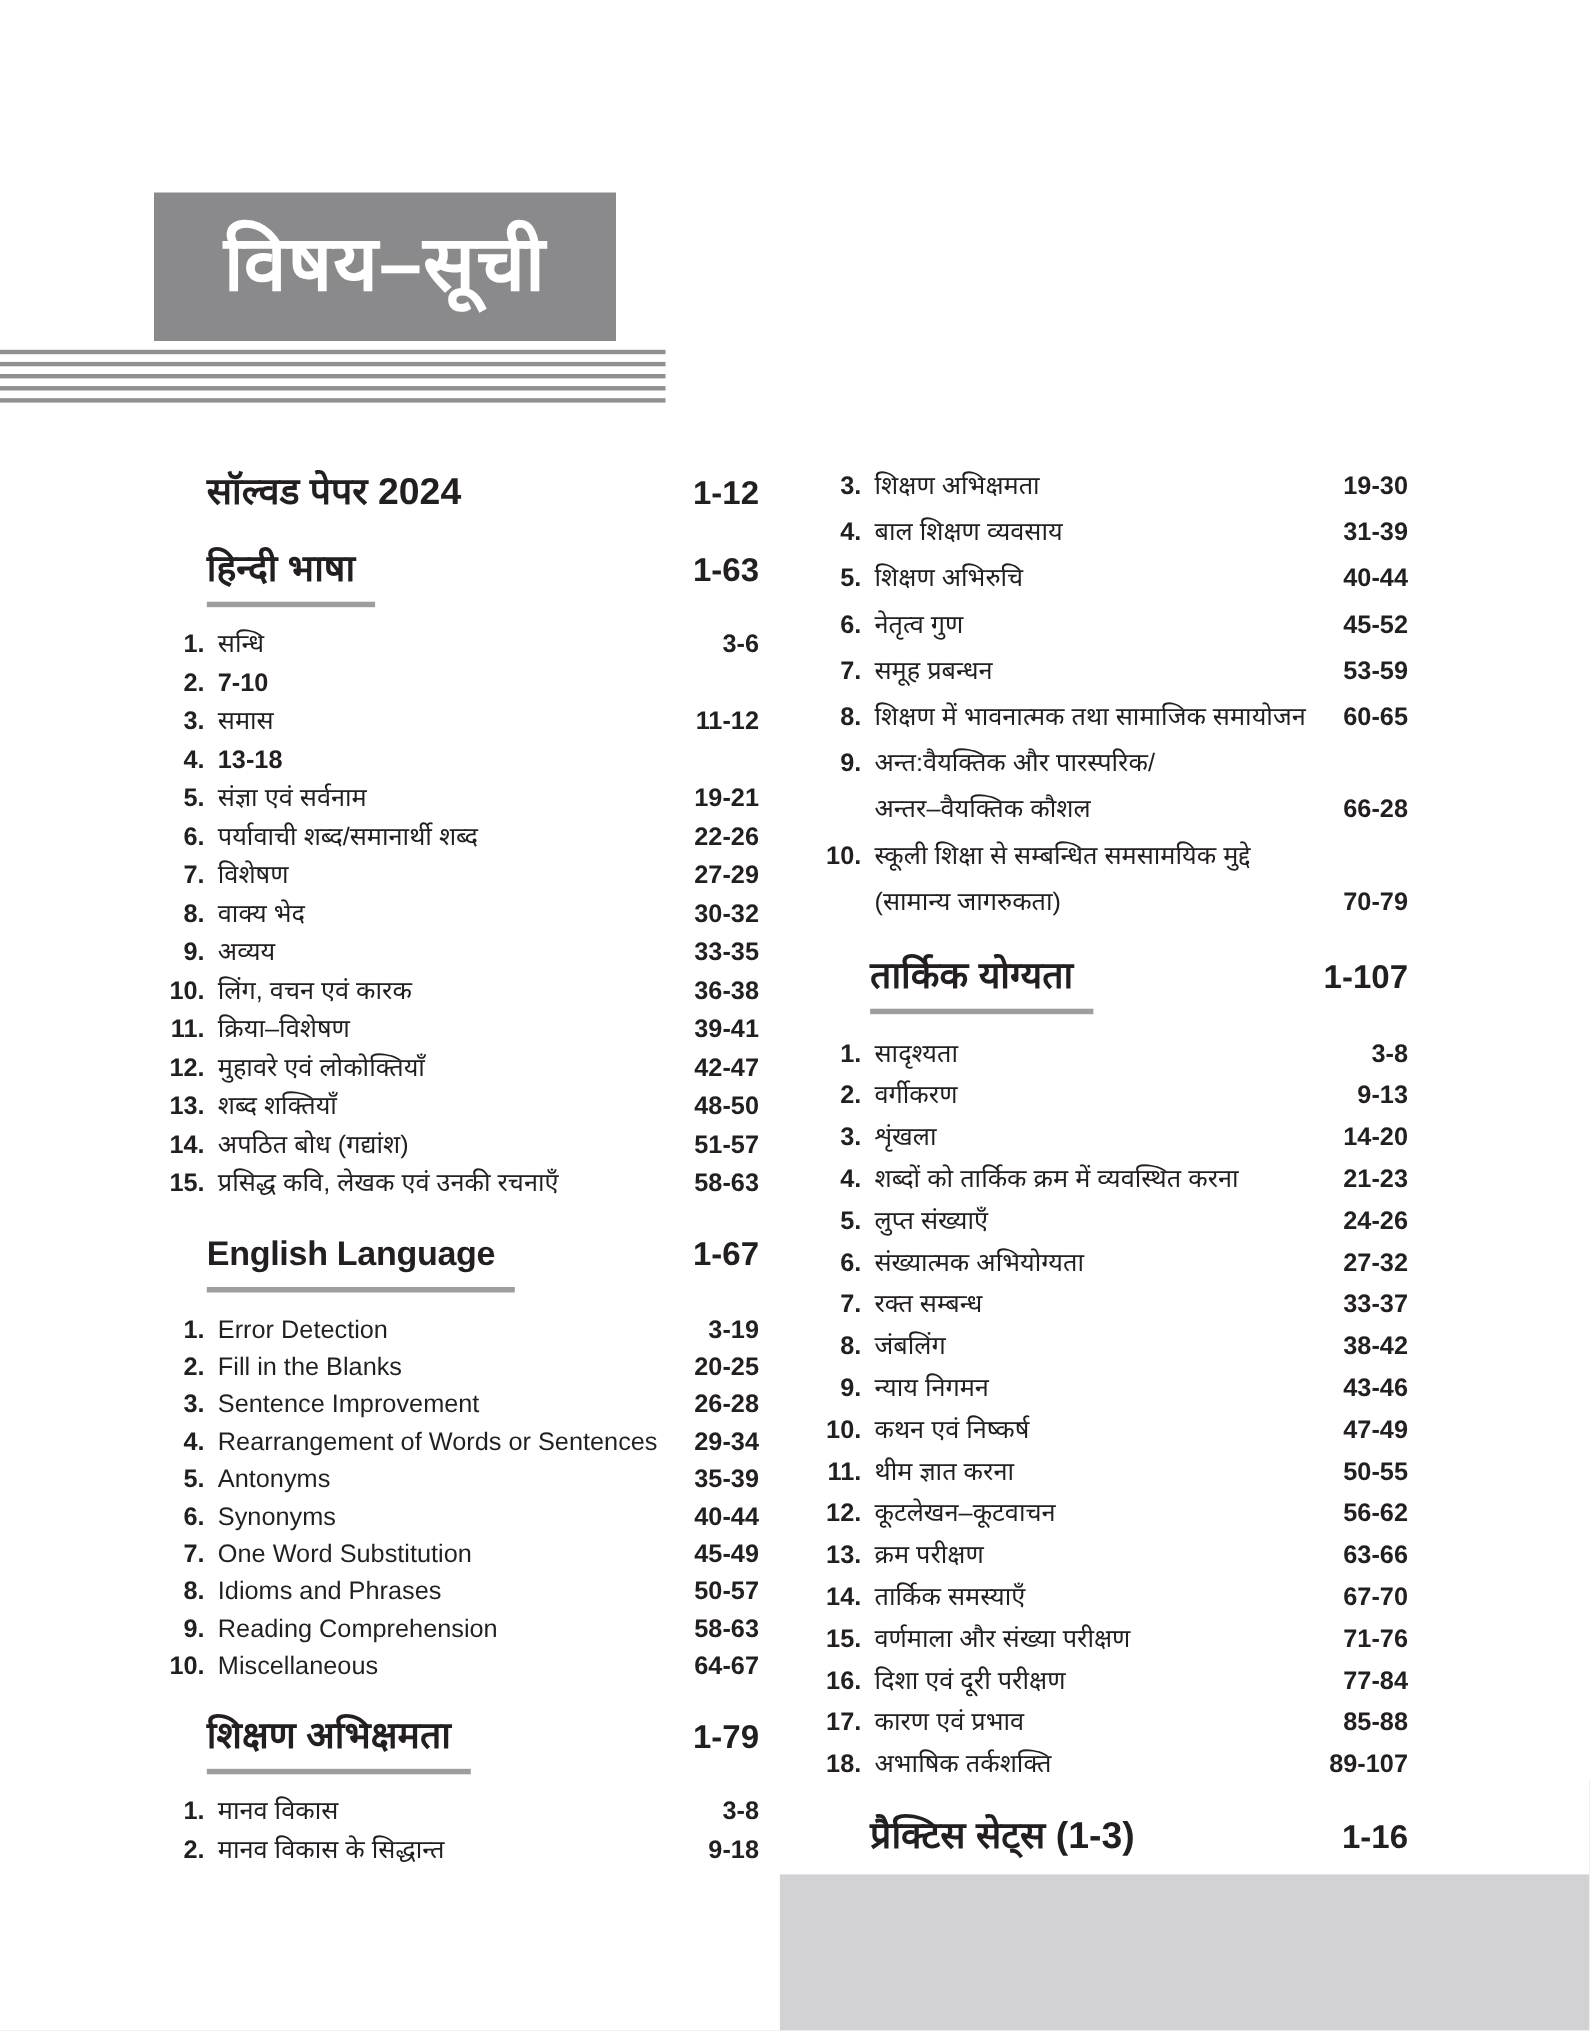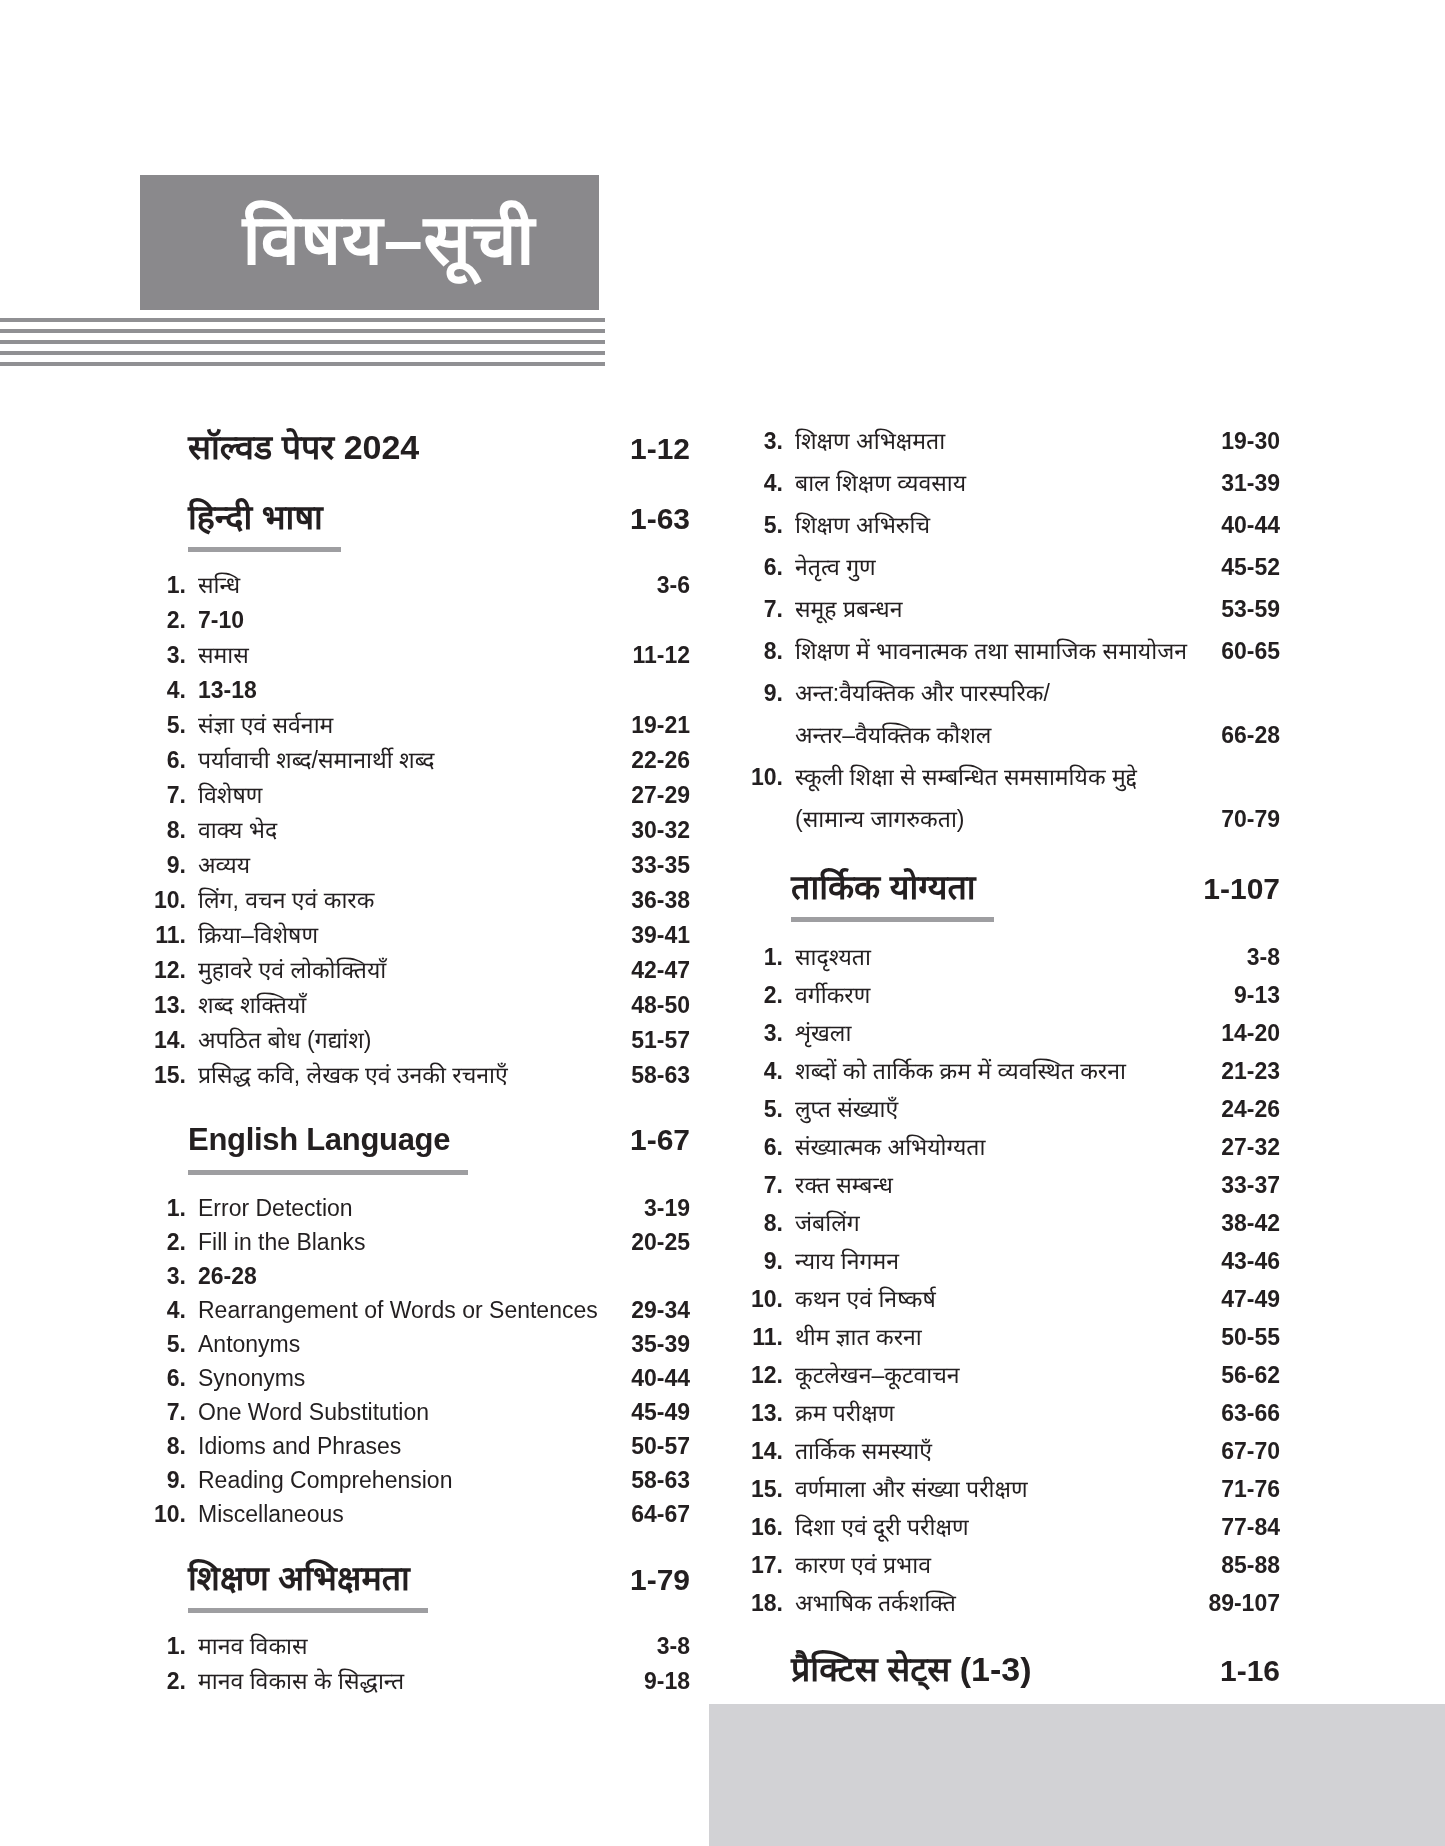--- a/index.html
+++ b/index.html
@@ -15,21 +15,21 @@
     width:1445px;height:1846px;
     background:#ffffff;
     font-family:"Liberation Sans","DejaVu Sans",sans-serif;
     color:var(--text);
     overflow:hidden;
   }
   
   .title-banner{
     position:absolute;left:140px;top:175px;width:420px;height:135px;
     background:var(--title-bg);
-    display:flex;align-items:center;justify-content:center;padding-left:39px;
+    display:flex;align-items:center;justify-content:center;
   }
   .title-banner .title-text{
     color:#ffffff;font-size:70px;font-weight:700;letter-spacing:1px;
     line-height:1;padding-bottom:6px;
   }
   
   .stripes{position:absolute;left:0;top:318px;width:605px;}
   .stripe{height:4px;background:var(--stripe);margin-bottom:7px;}
   .stripe:last-child{margin-bottom:0;}
   
@@ -176,20 +176,21 @@
           <span class="ti">Error Detection</span>
           <span class="pg">3-19</span>
         </div>
         <div class="item">
           <span class="no">2.</span>
           <span class="ti">Fill in the Blanks</span>
           <span class="pg">20-25</span>
         </div>
         <div class="item">
           <span class="no">3.</span>
+          <span class="ti">Sentence Improvement</span>
           <span class="pg">26-28</span>
         </div>
         <div class="item">
           <span class="no">4.</span>
           <span class="ti">Rearrangement of Words or Sentences</span>
           <span class="pg">29-34</span>
         </div>
         <div class="item">
           <span class="no">5.</span>
           <span class="ti">Antonyms</span>

